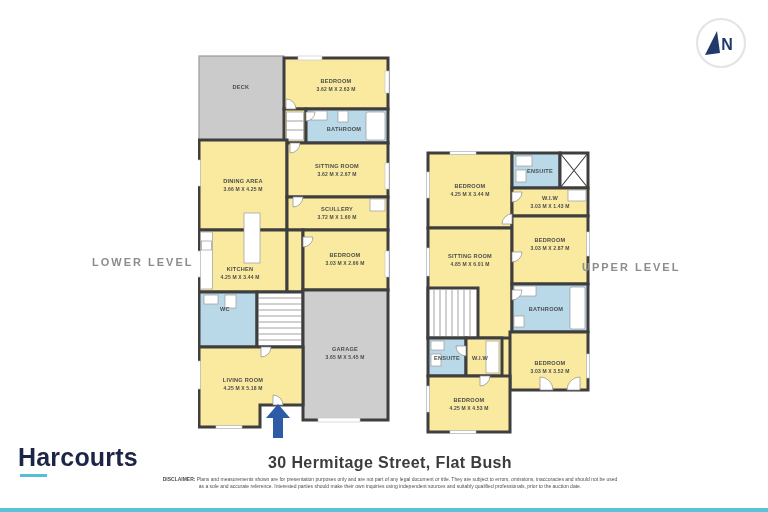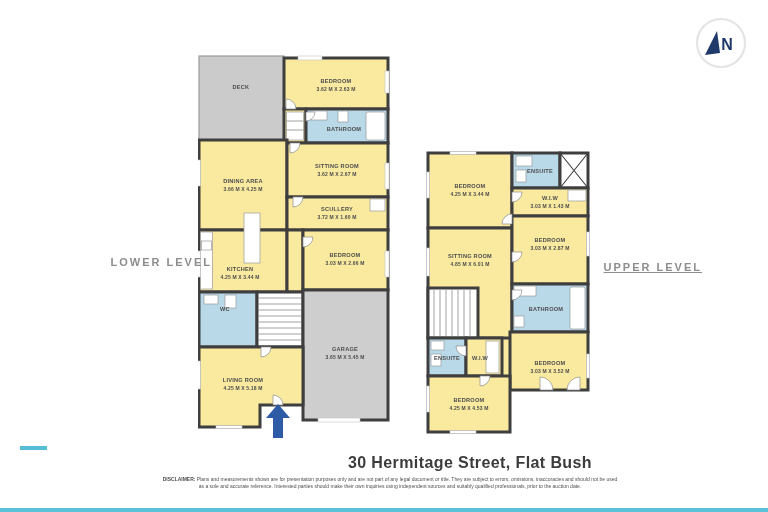--- a/index.html
+++ b/index.html
@@ -16,24 +16,24 @@
   .outdoor{fill:#cecece;stroke:#3e3e3e;stroke-width:3;}
   .deckfill{fill:#cbcbcb;stroke:#9a9a9a;stroke-width:1.2;}
   .white{fill:#ffffff;stroke:#3e3e3e;stroke-width:3;}
   .win{fill:#ffffff;stroke:#c2c2c2;stroke-width:.6;}
   .fix{fill:#ffffff;stroke:#9a9a9a;stroke-width:.7;}
   .door{fill:#ffffff;stroke:#8c8c8c;stroke-width:.7;}
   .stairline{stroke:#8c8c8c;stroke-width:.8;fill:none;}
   .xline{stroke:#3e3e3e;stroke-width:1.1;}
   .level-title{
     position:absolute;color:#8d8d8d;font-size:11px;font-weight:bold;
-    letter-spacing:2px;text-align:right;width:120px;
+    letter-spacing:2px;text-align:left;width:120px;
   }
   .address{
-    position:absolute;left:188px;top:454px;width:404px;text-align:right;
+    position:absolute;left:188px;top:454px;width:404px;text-align:center;
     font-size:16px;font-weight:bold;color:#3c3c3c;letter-spacing:.4px;
   }
   .disclaimer{
     position:absolute;left:162px;top:476px;width:456px;text-align:center;
     font-size:5px;color:#4f4f4f;line-height:1.4;
   }
   .disclaimer b{font-weight:bold;}
   .logo{position:absolute;left:18px;top:444px;}
   .logo-name{font-size:25px;font-weight:bold;color:#1d2546;letter-spacing:.2px;line-height:1.1;}
   .logo-underline{width:27px;height:3.5px;background:#57bcd5;margin:2px 0 1px 2px;}
@@ -229,22 +229,23 @@
     <rect class="win" x="4.5" y="24" width="3" height="26"></rect>
     <rect class="win" x="4.5" y="100" width="3" height="28"></rect>
     <rect class="win" x="4.5" y="238" width="3" height="26"></rect>
     <rect class="win" x="28" y="282.5" width="26" height="3"></rect>
     <rect class="win" x="164.5" y="84" width="3" height="24"></rect>
     <rect class="win" x="164.5" y="206" width="3" height="24"></rect>
   </g>
 </svg>
 
 <div class="level-title" style="left:92px;top:256px;">LOWER LEVEL</div>
-<div class="level-title" style="left:582px;top:261px;text-decoration:underline;">UPPER LEVEL</div>
+<div class="level-title" style="left:582px;top:261px;">UPPER LEVEL</div>
 
 <div class="address">30 Hermitage Street, Flat Bush</div>
 <div class="disclaimer"><b>DISCLAIMER:</b> <span>Plans and measurements shown are for presentation purposes only and are not part of any legal document or title. They are subject to errors, omissions, inaccuracies and should not be used as a sole and accurate reference. Interested parties should make their own inquiries using independent sources and suitably qualified professionals, prior to the auction date.</span></div>
 
 <div class="logo">
+  <div class="logo-name">Harcourts</div>
   <div class="logo-underline"></div>
 </div>
 
 <div class="bottom-bar"></div>
 
 </body></html>

